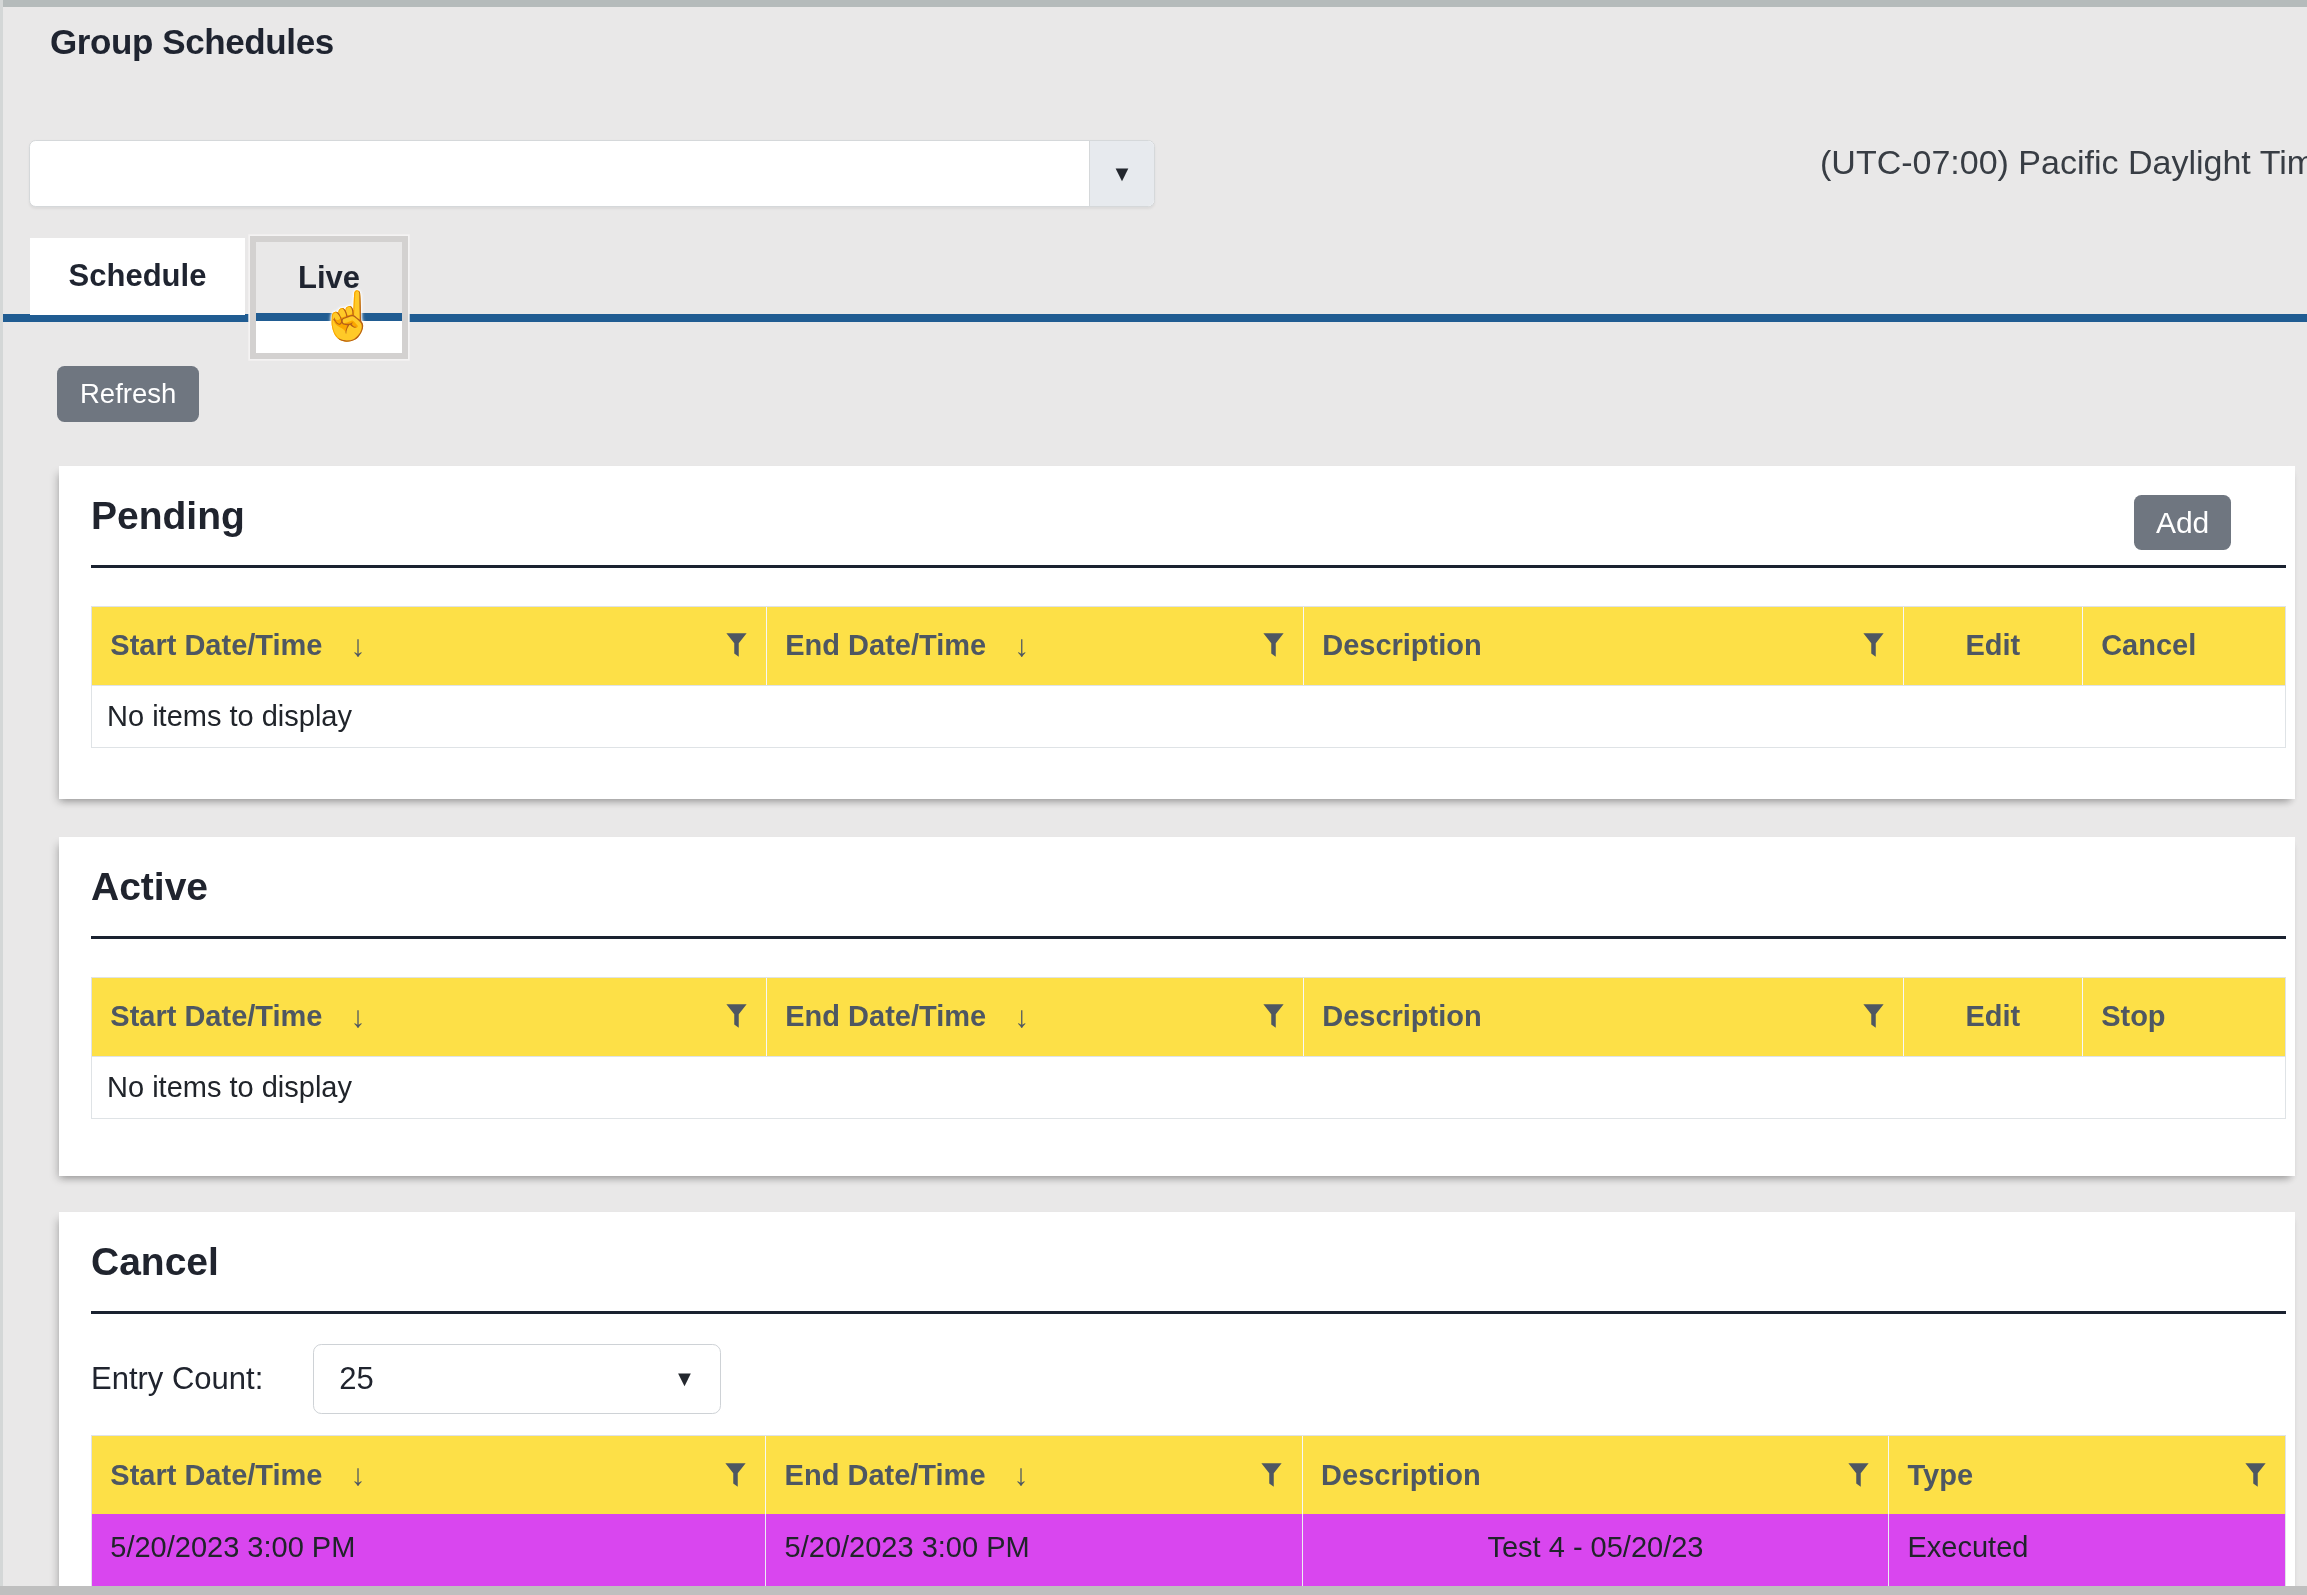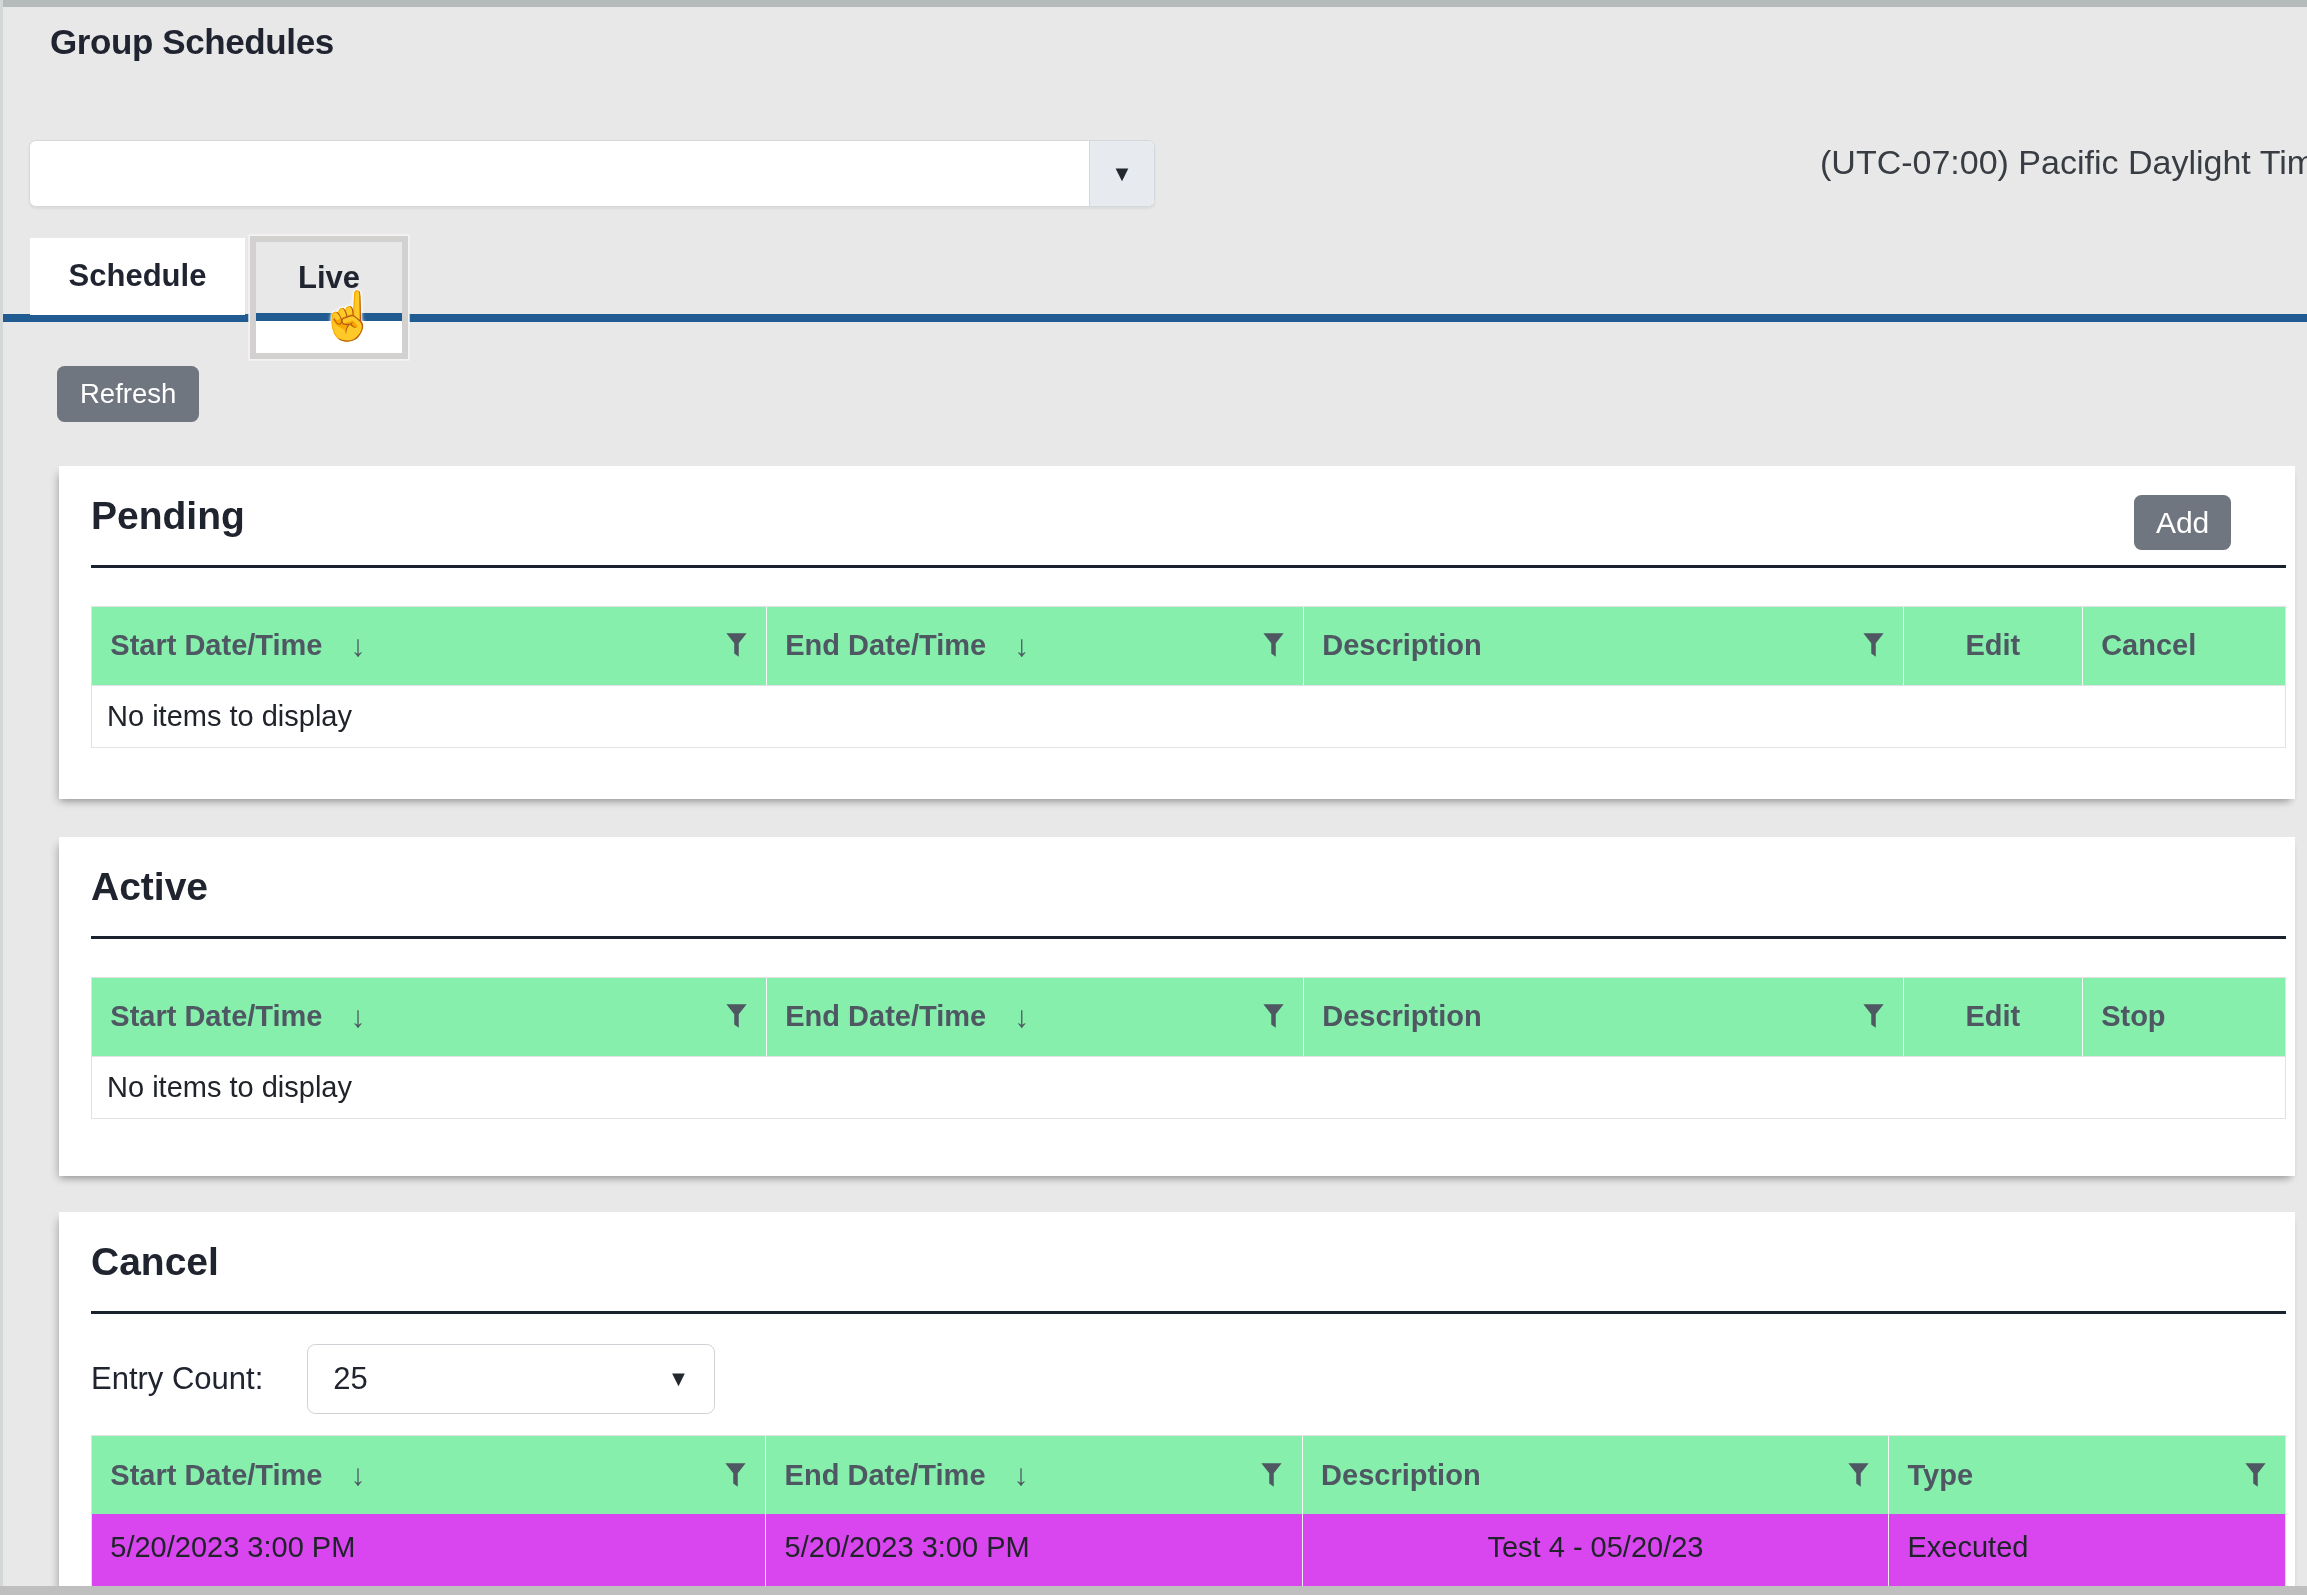--- a/index.html
+++ b/index.html
@@ -79,21 +79,21 @@
     padding:0 9.2px 0 32px;
   }
   .card-pending { top:466px; height:333px; }
   .card-active  { top:837px; height:339px; }
   .card-history { top:1212px; height:633px; }
 
   .section-title { font-size:39px; font-weight:bold; color:#20242e; padding-top:28px; }
   .section-rule  { height:2.5px; background:#1a2230; margin-top:27px; }
 
   .grid { border:0.8px solid #dfe3e6; }
-  .grid-header { display:flex; background:#86efac; height:78px; }
+  .grid-header { display:flex; background:#fde047; height:78px; }
   .grid-header .gcell {
     display:flex; align-items:center; padding:0 18.3px;
     font-size:29px; font-weight:bold; color:#4e5762;
     border-right:1.7px solid #f6f7f8; cursor:pointer;
   }
   .grid-header .gcell:last-child { border-right:none; }
   .sort-icon { font-size:30px; font-weight:normal; margin-left:28px; color:#4e5762; }
   .filter-icon { margin-left:auto; display:flex; align-items:center; cursor:pointer; }
 
   .c-start { width:675px; } .c-end { width:537px; } .c-desc { width:600px; }
@@ -104,21 +104,21 @@
     height:62px; display:flex; align-items:center;
     background:#fff; border-top:0.8px solid #dfe3e6;
     font-size:29px; color:#20242a; padding-left:15px;
   }
 
   .add-btn { position:absolute; right:64px; top:29px; height:55px; padding:0 21.7px; font-size:30px; }
 
   .entrycount-row { display:flex; align-items:center; margin-top:30px;gap:32px; }
   .entrycount-label { font-size:31px; color:#20242e; }
   .entrycount-select {
-    margin-left:12px; width:408px; height:70px; background:#fff;
+    margin-left:18px; width:408px; height:70px; background:#fff;
     border:0.8px solid #ced2d6; border-radius:8.3px;
     display:flex; align-items:center; padding:0 25px;
     font-size:31px; color:#20242e; cursor:pointer;
   }
   .entrycount-select .tri { margin-left:auto; font-size:21.7px; color:#23272e; }
 
   .history-grid { margin-top:21.7px; }
   .grid-row { display:flex; background:#d946ef; }
   .grid-row .gcell {
     padding:16.7px 18.3px 21.7px 18.3px; font-size:29px; color:#20242a;

